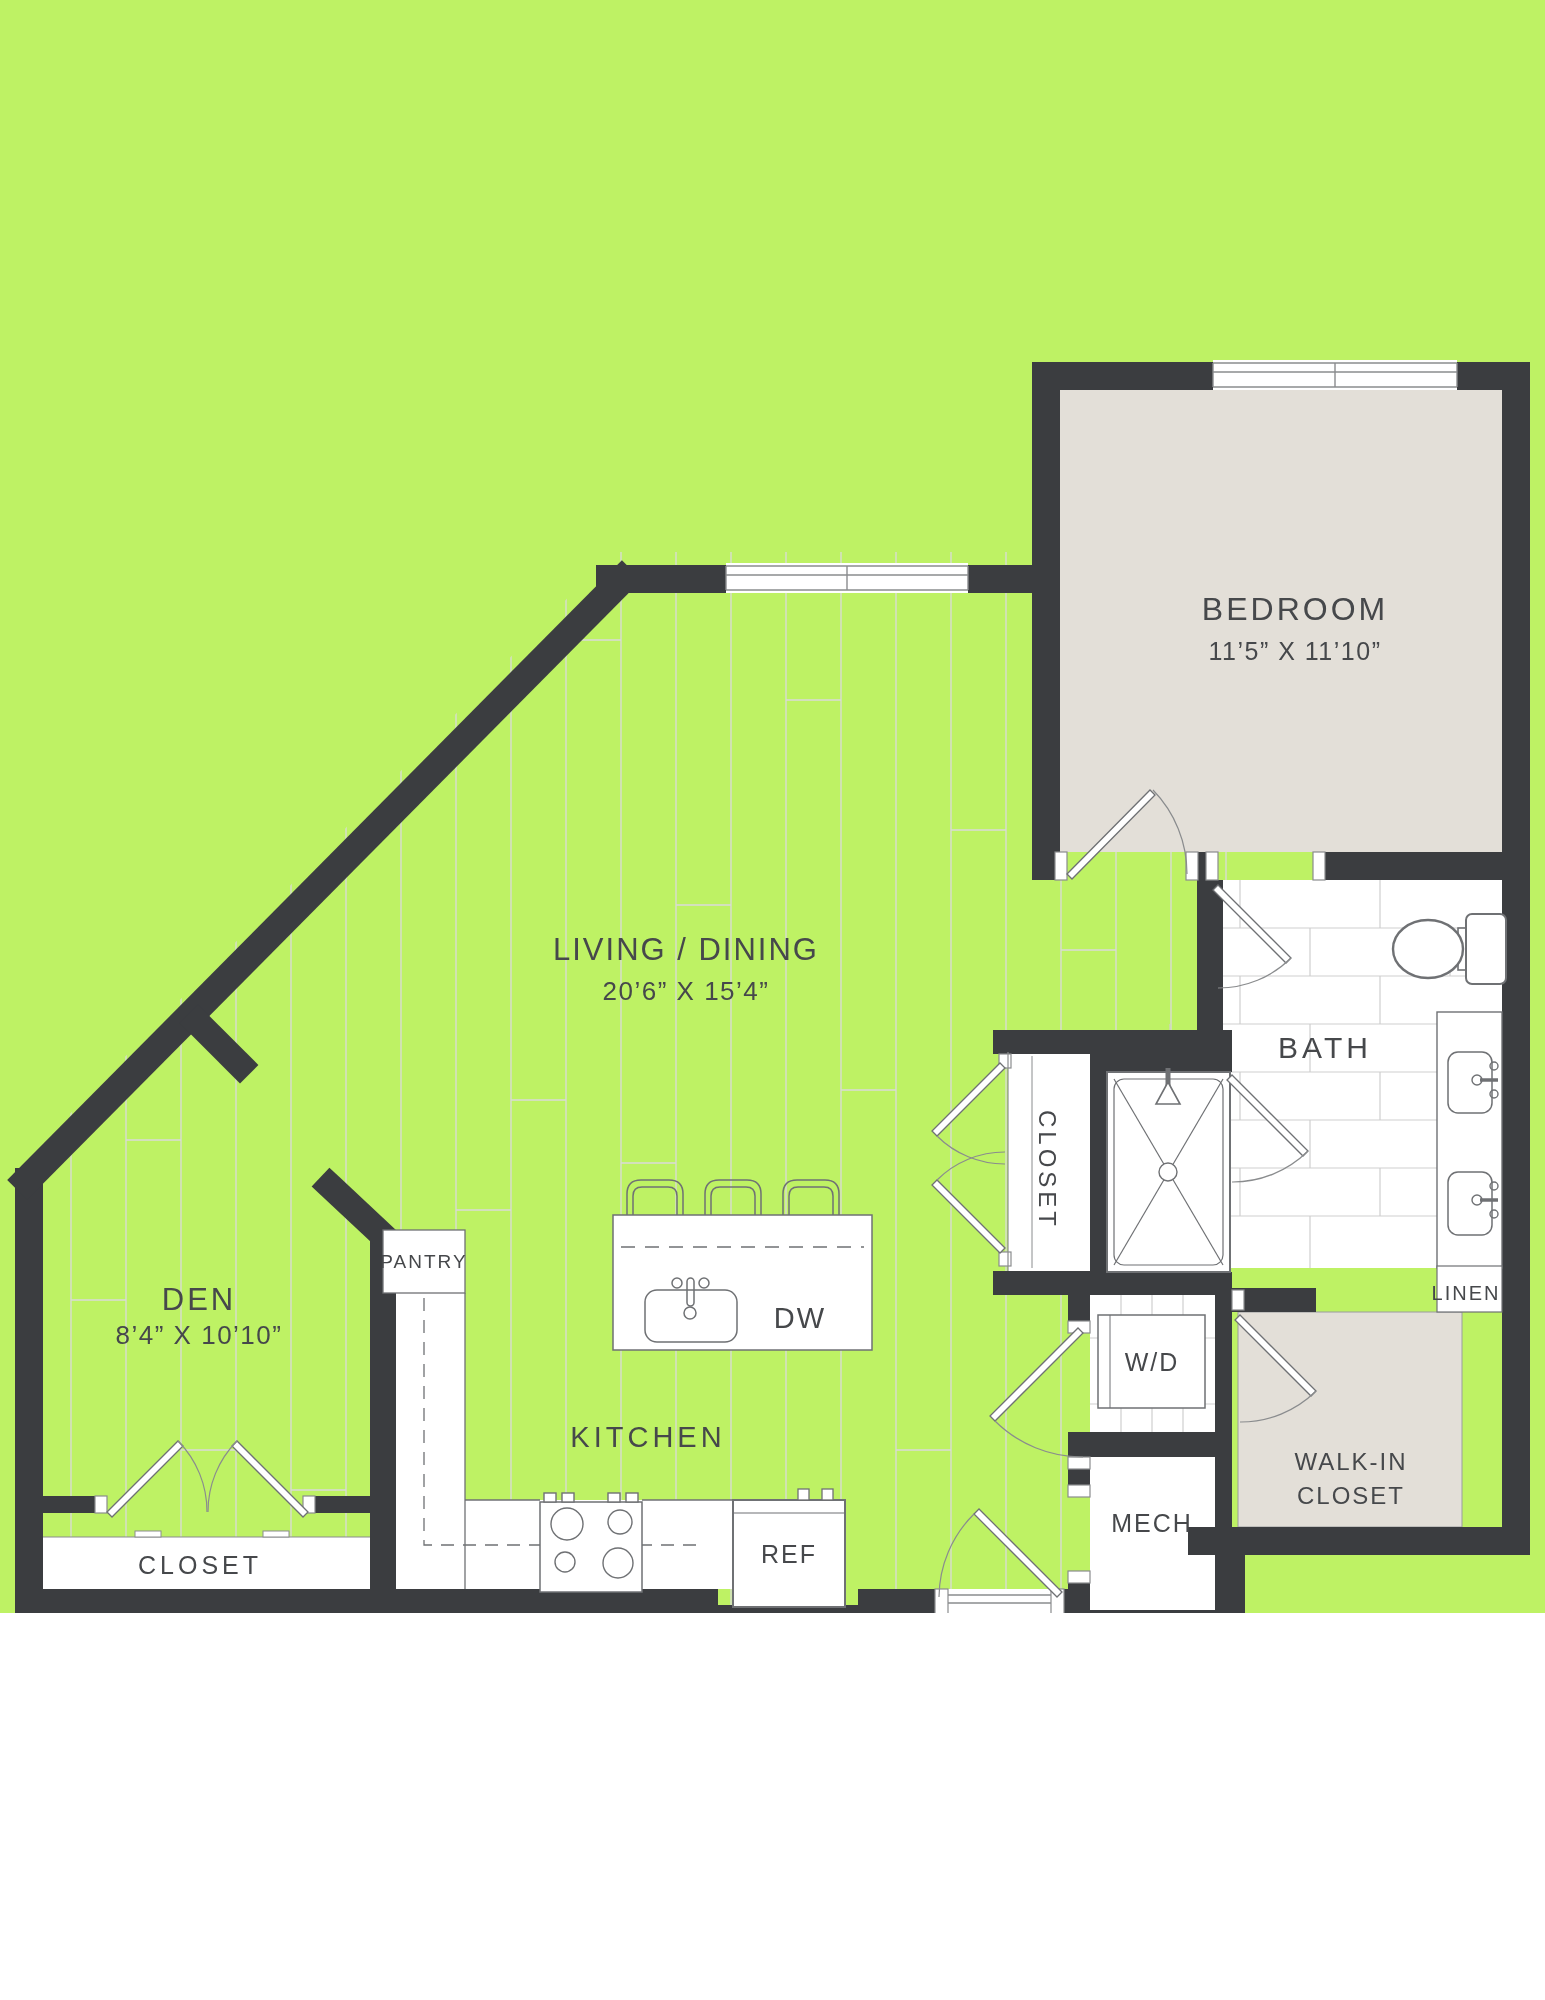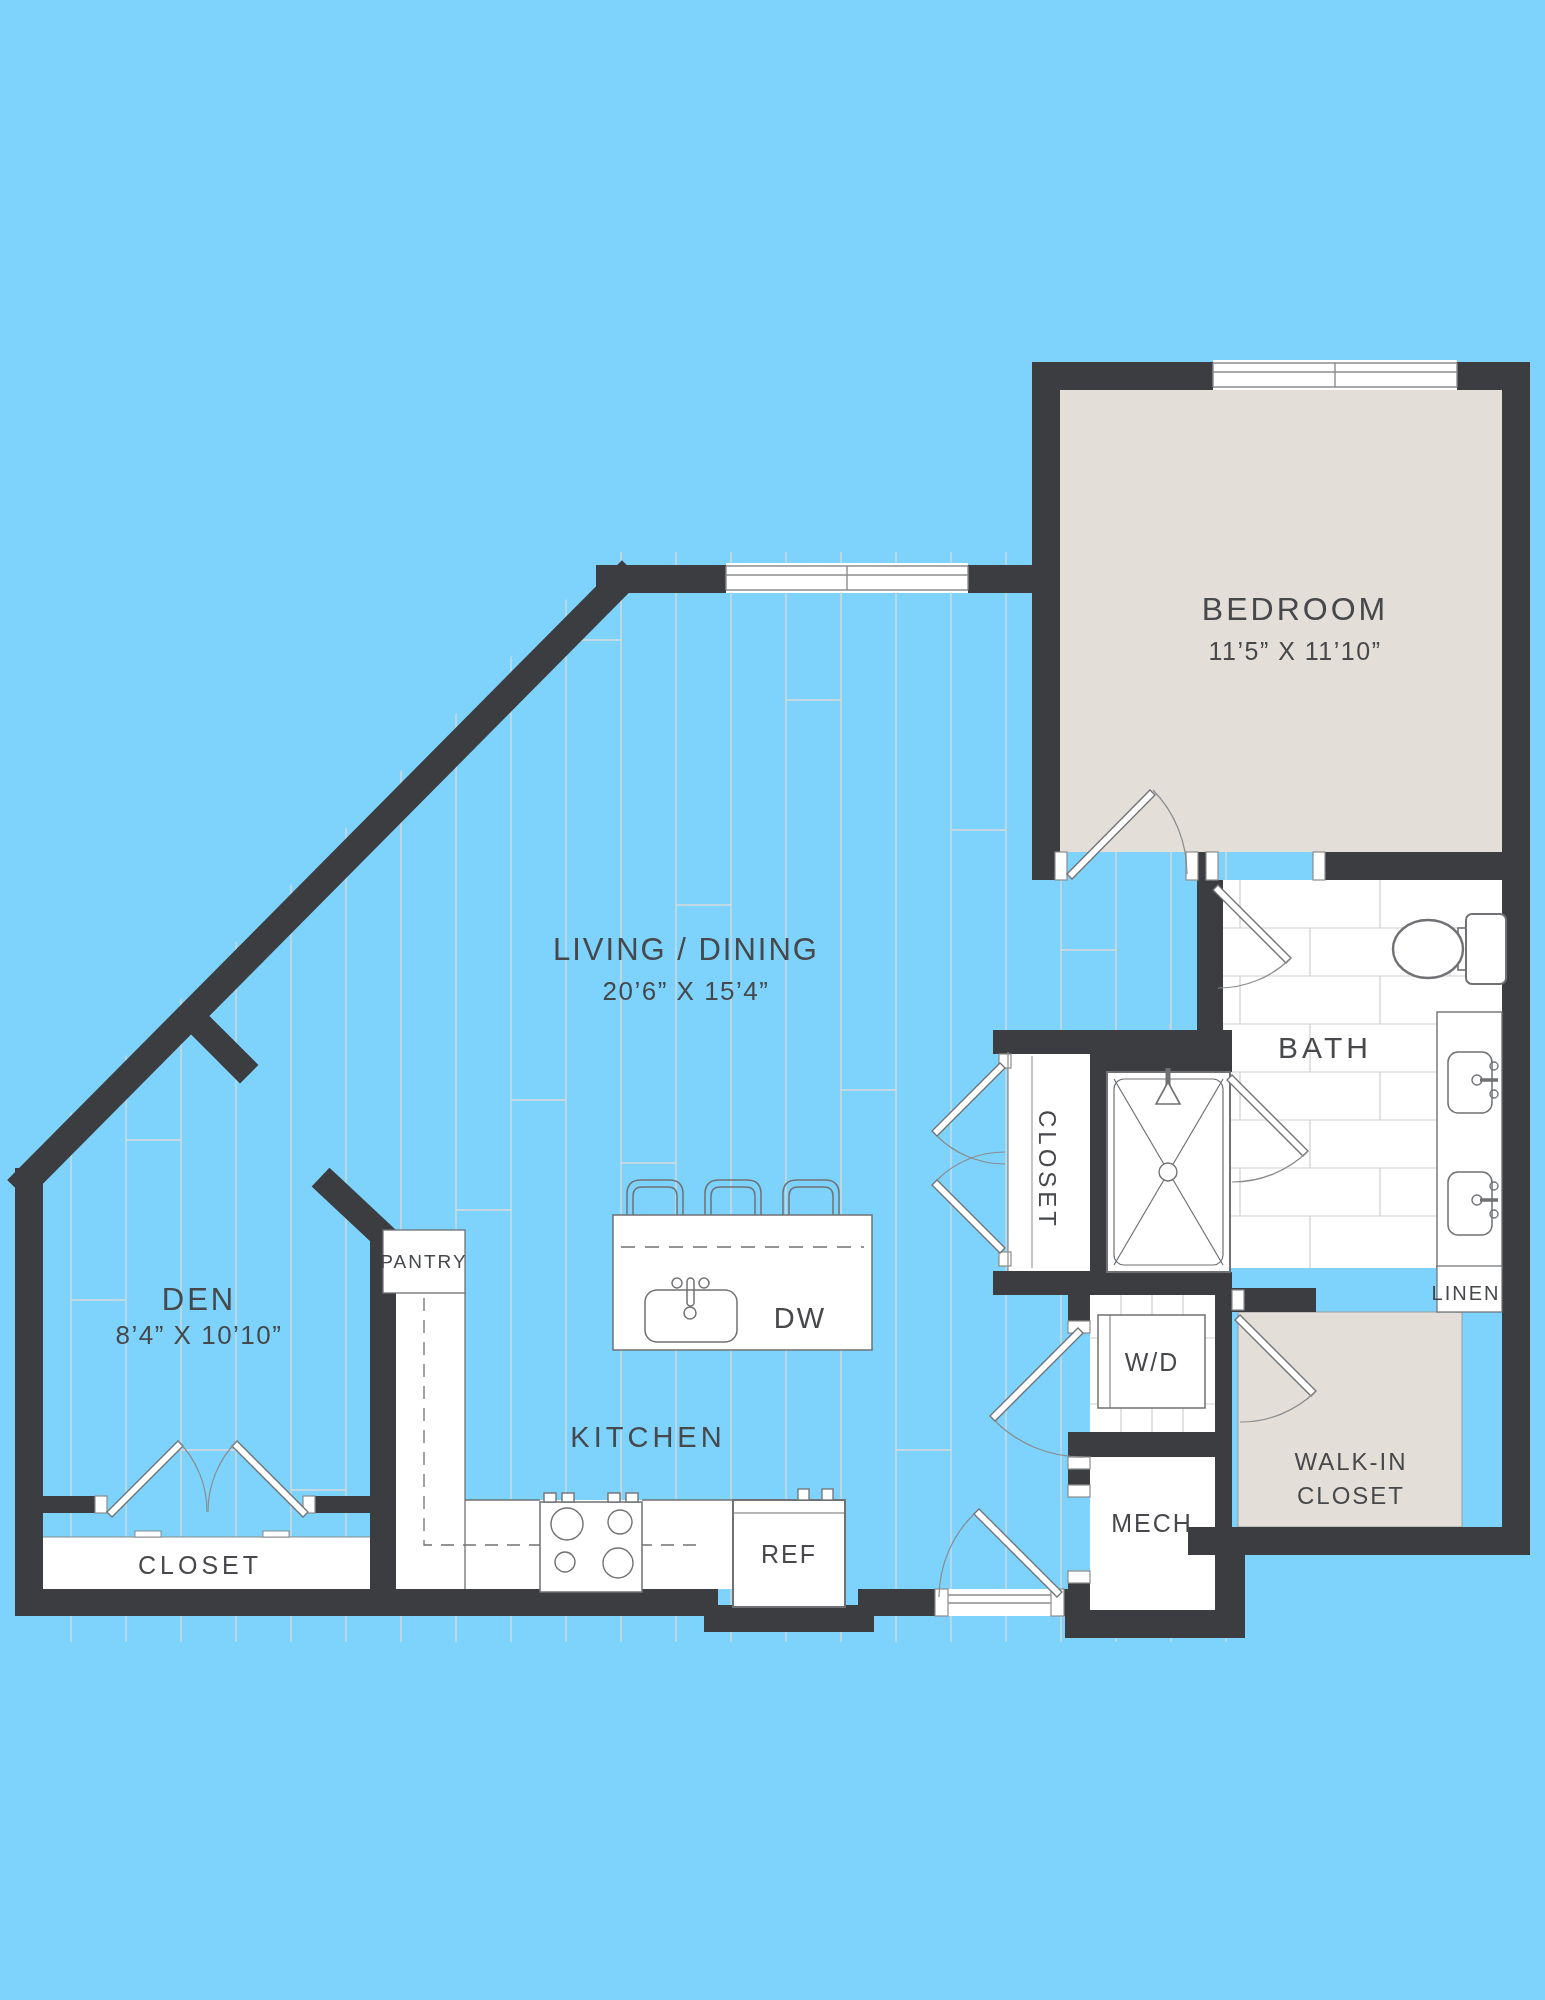--- a/index.html
+++ b/index.html
@@ -1,17 +1,17 @@
 <!DOCTYPE html>
 <html><head>
 <meta charset="utf-8">
 <style>
   html,body{margin:0;padding:0;background:#ffffff;}
   body{font-family:"Liberation Sans", sans-serif;}
-  .plan-wrap{width:1545px;height:2000px;position:relative;background:#7dd3fc;margin:0 auto;}
+  .plan-wrap{width:1545px;height:1613px;position:relative;background:#bef264;margin:0 auto;}
   svg{display:block;}
   text{font-family:"Liberation Sans", sans-serif;fill:#46484b;}
 </style>
 </head>
 <body>
 
 <div class="plan-wrap">
 <svg width="1545" height="2000" viewBox="0 0 1545 2000">
   <defs>
     <clipPath id="plankClip">

